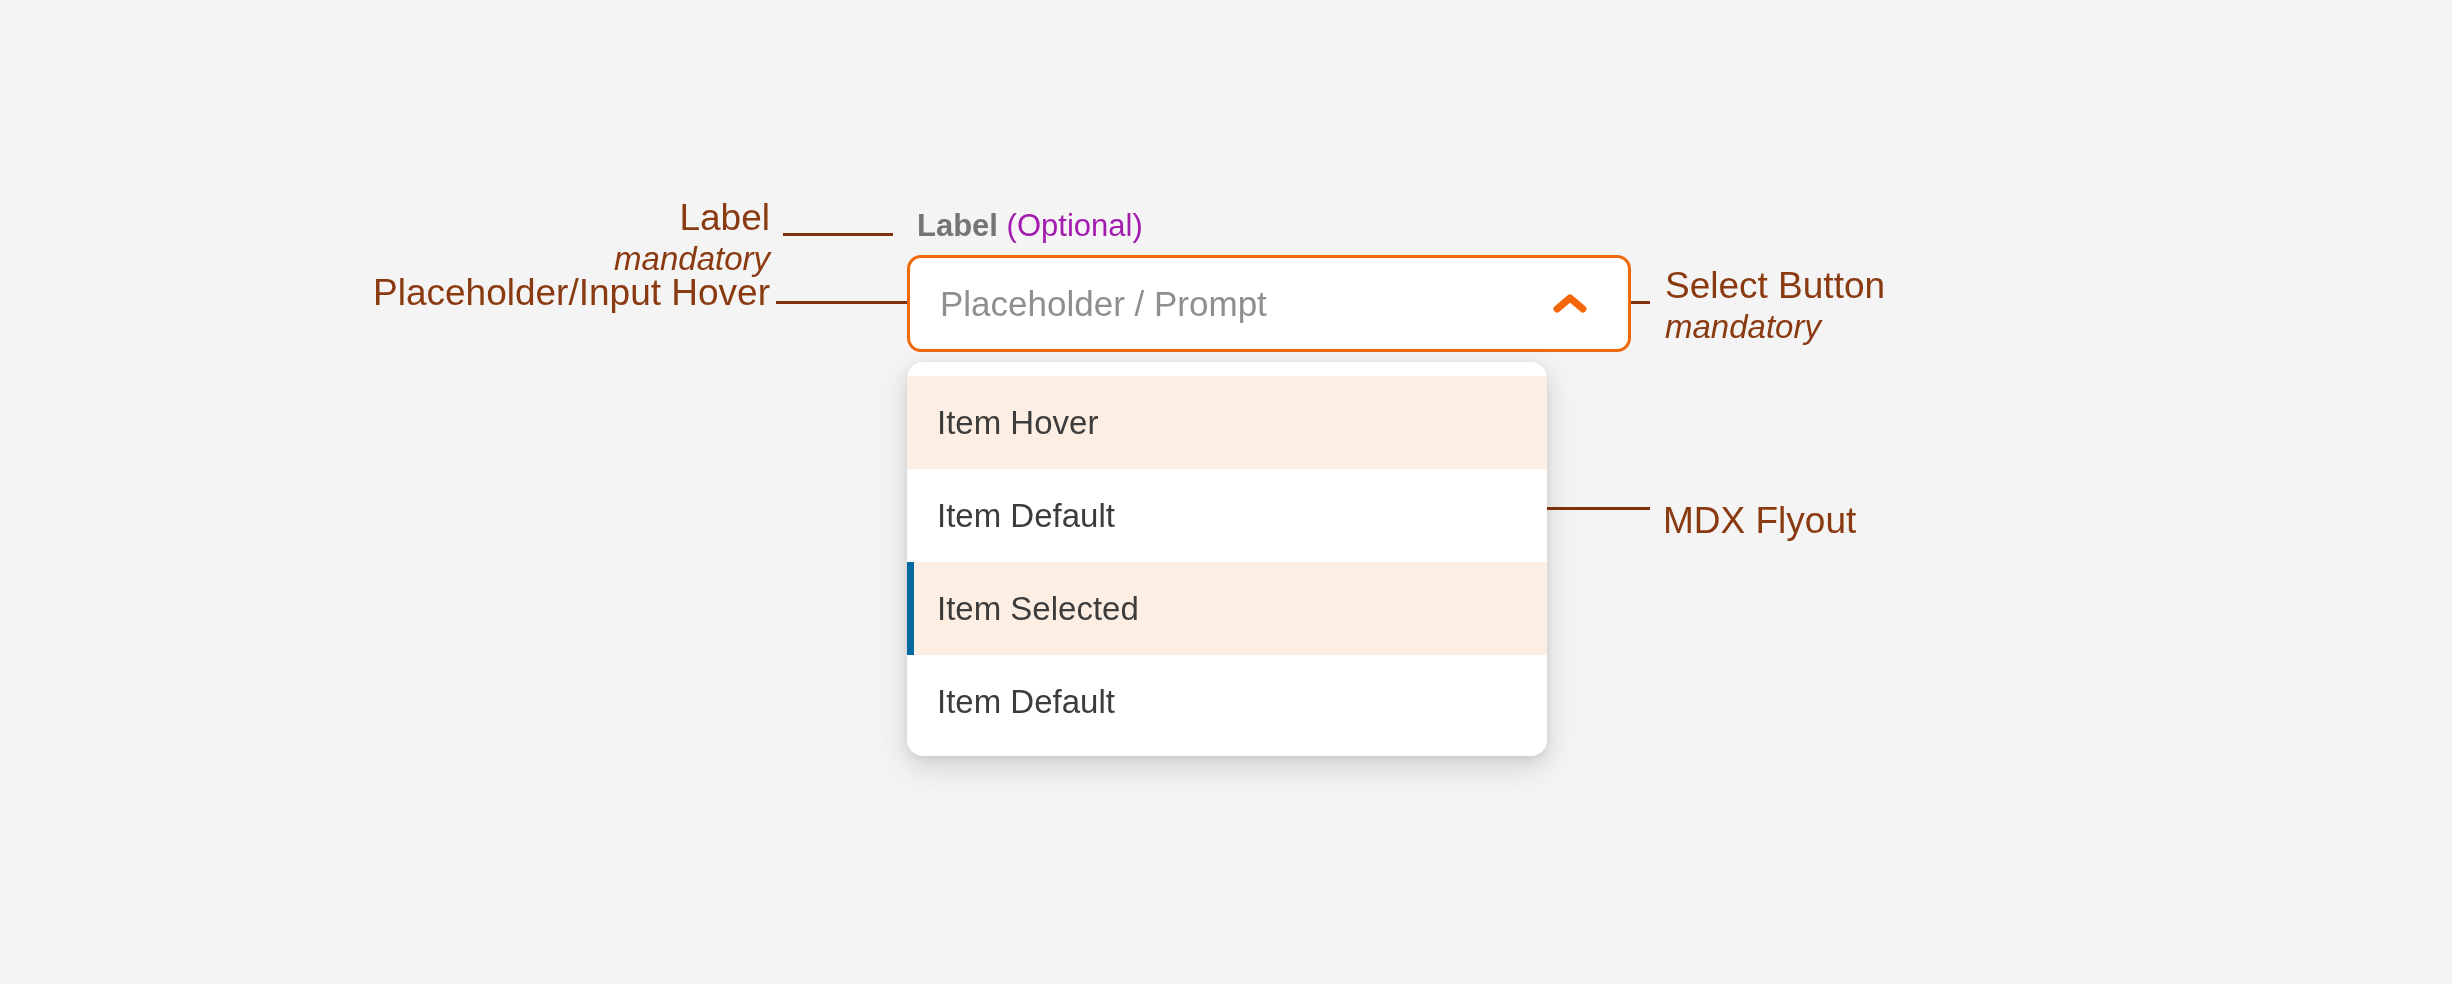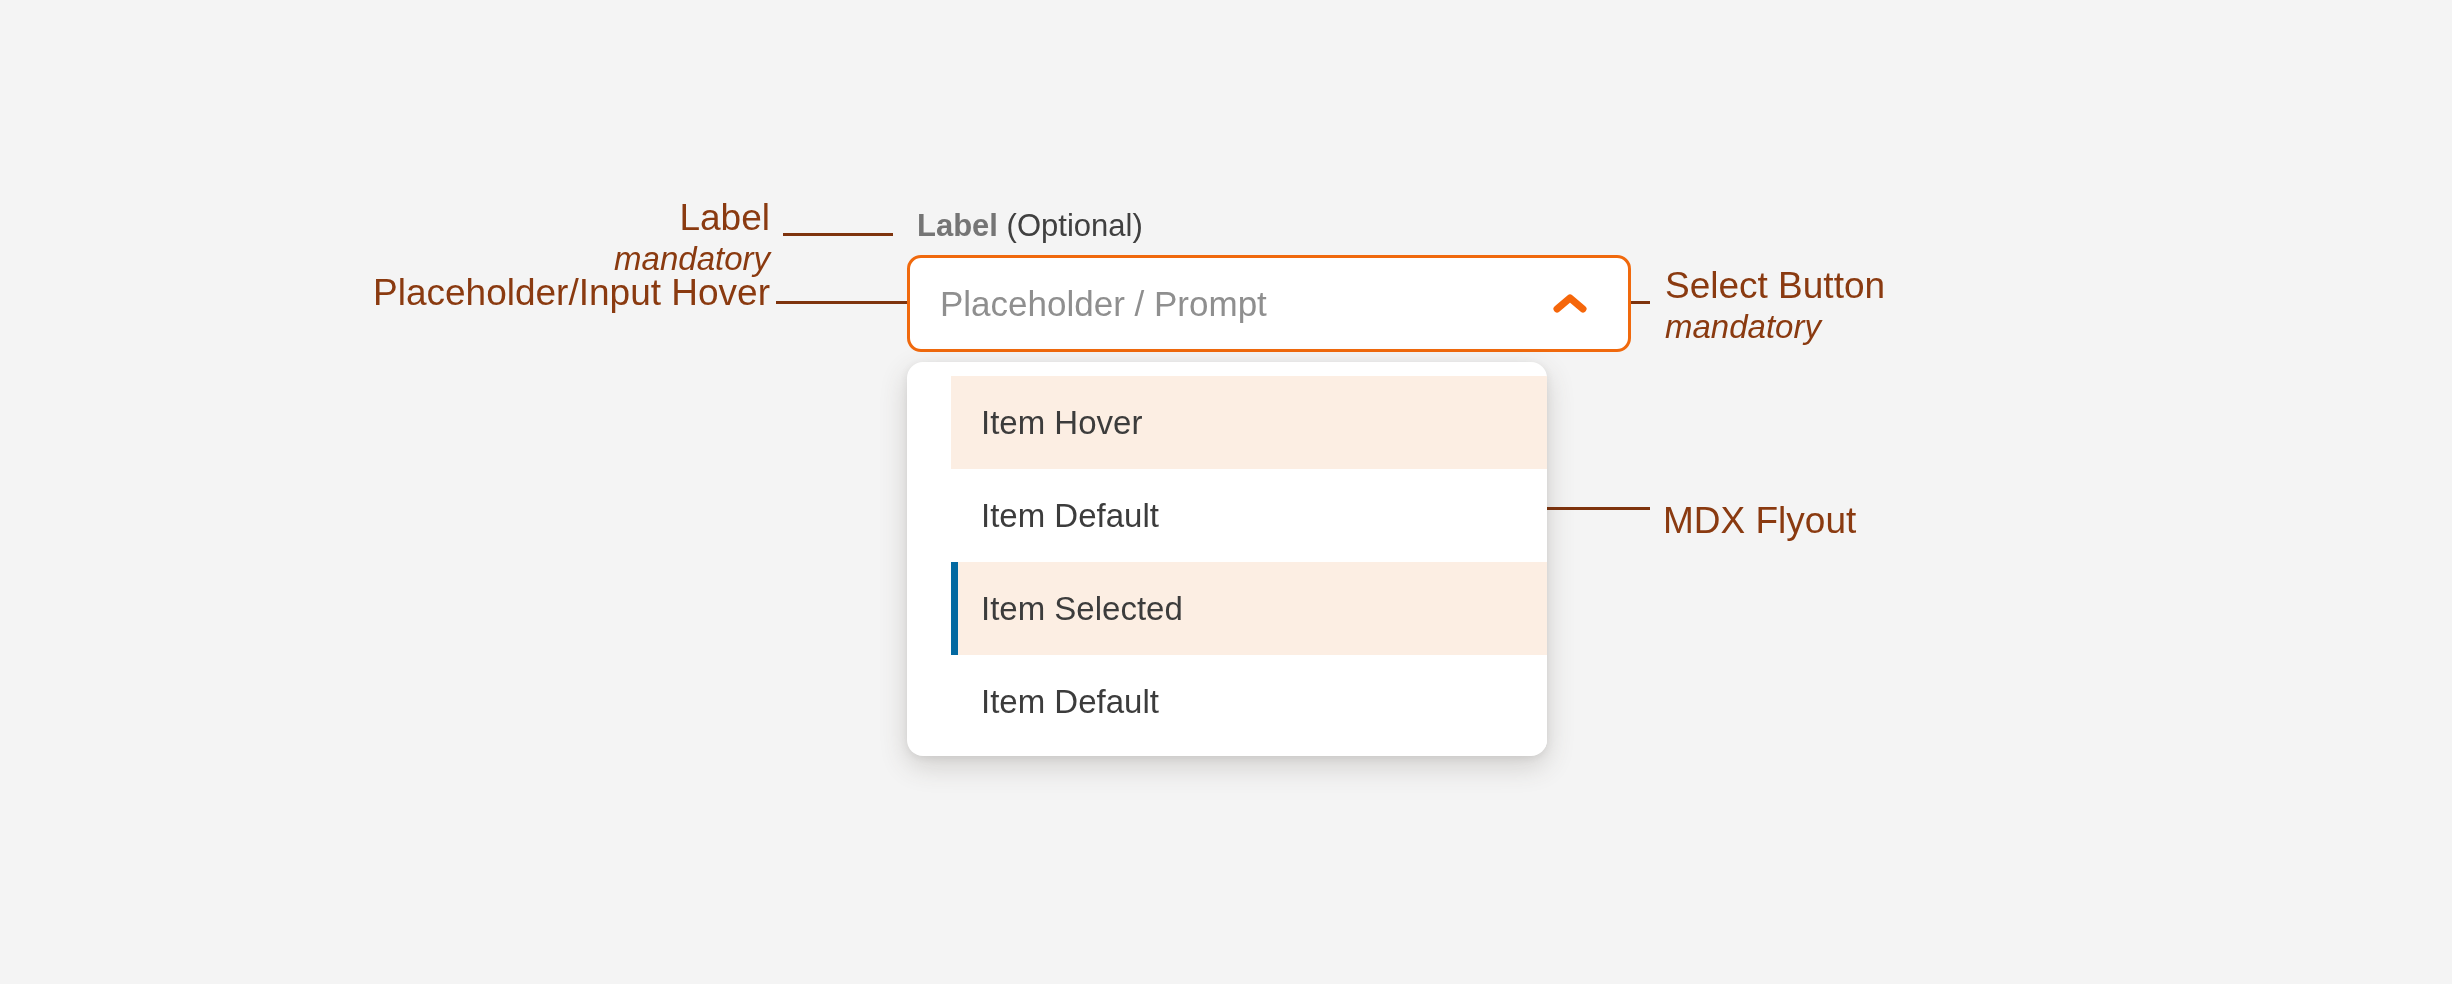--- a/index.html
+++ b/index.html
@@ -36,21 +36,21 @@
     background: #7e330d;
   }
 
   
   .field-label {
     font-size: 31px;
     line-height: 40px;
     white-space: nowrap;
   }
   .field-label .lab { color: #757575; font-weight: 700; }
-  .field-label .opt { color: #404040; font-weight: 400; }
+  .field-label .opt { color: #a21caf; font-weight: 400; }
 
   
   .select-button {
     left: 907px;
     top: 255px;
     width: 724px;
     height: 97px;
     box-sizing: border-box;
     background: #ffffff;
     border: 3px solid #f0690d;
@@ -89,21 +89,20 @@
   .flyout-item {
     height: 93px;
     display: flex;
     align-items: center;
     box-sizing: border-box;
     padding-left: 30px;
     font-size: 33px;
     color: #3c3c3c;
     cursor: pointer;
     background: #ffffff;
-    margin-left: 44px;
   }
   .flyout-item.state-hover { background: #fceee3; }
   .flyout-item.state-selected {
     background: #fceee3;
     border-left: 7px solid #0369a1;
     padding-left: 23px;
   }
 </style>
 </head>
 <body>

